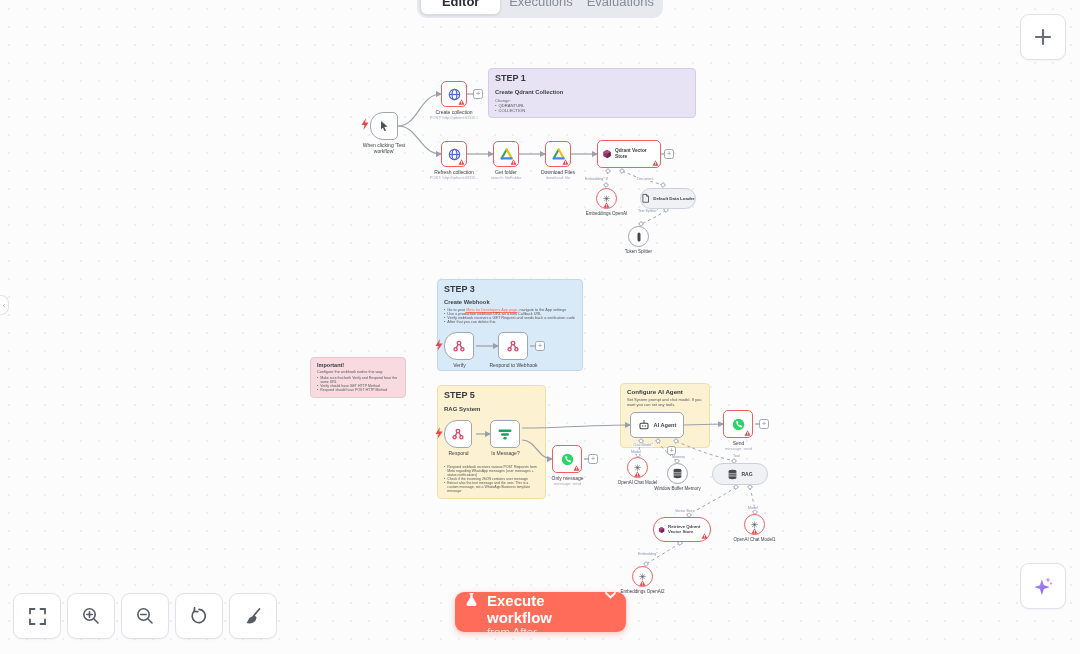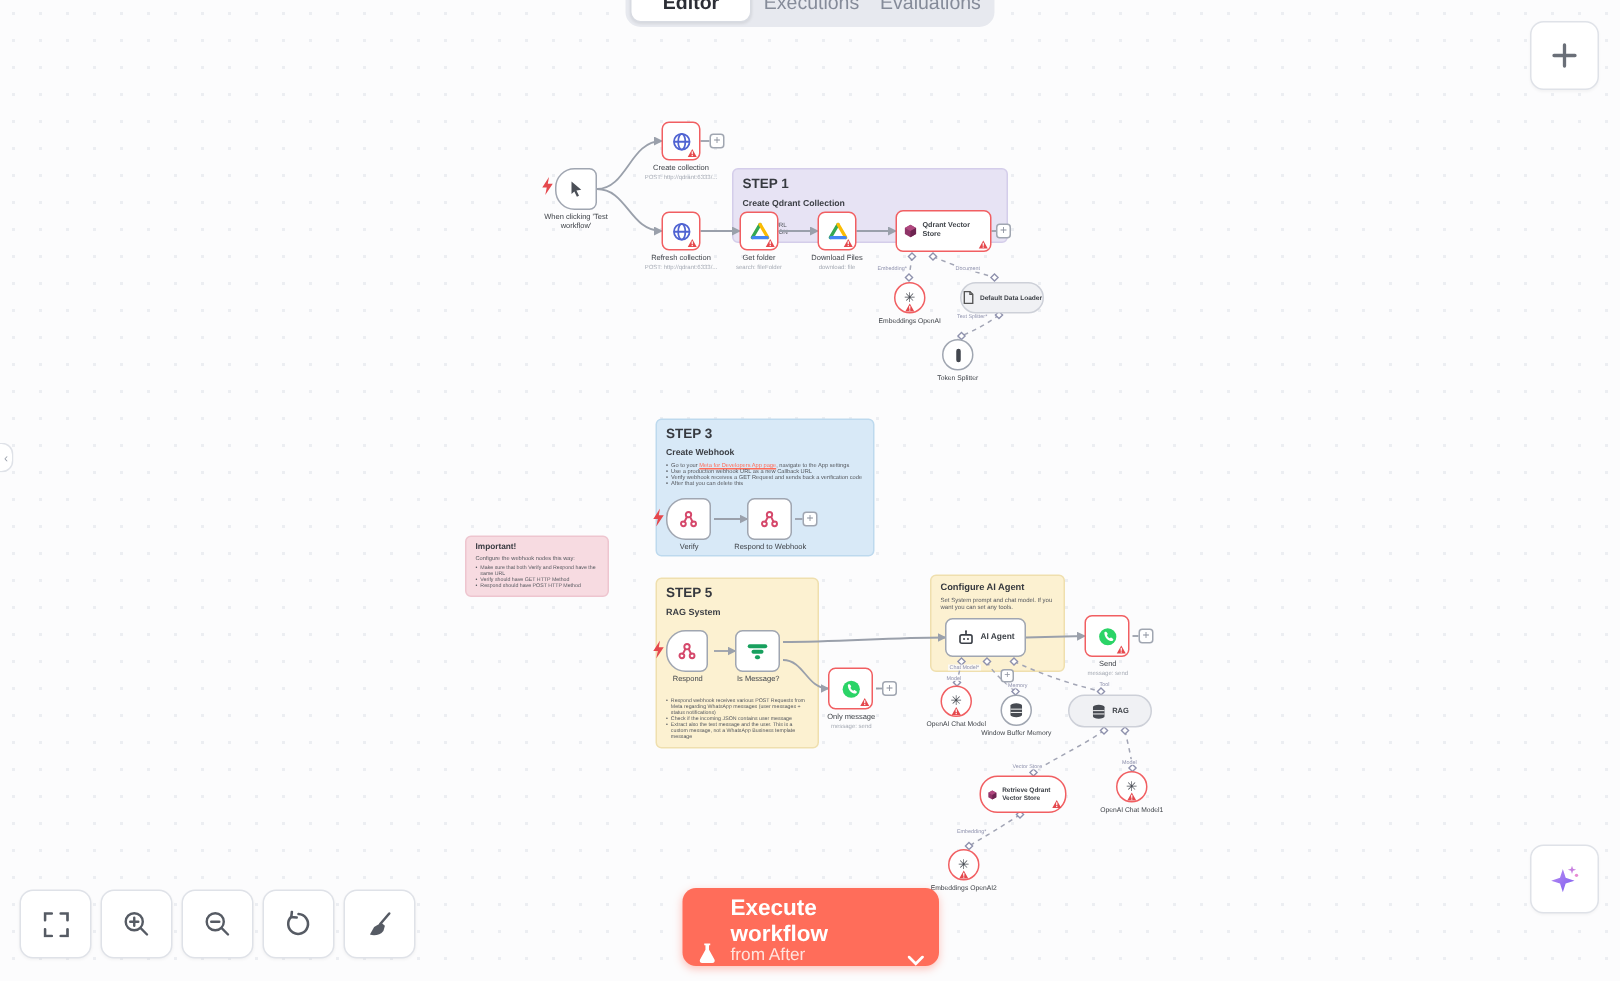--- a/index.html
+++ b/index.html
@@ -46,22 +46,22 @@
   .cap .sub { font-size: 4px; color: #a6abb5; font-weight: normal; }
   .inlabel { font-size: 4.8px; font-weight: bold; color: #3f4349; line-height: 1.15; text-align: left; }
   .cl { position: absolute; font-size: 3.6px; color: #8e91ad; z-index: 4;
     background: rgba(252,252,253,.85); padding: 0 1px; white-space: nowrap; }
   .ep { position: absolute; width: 10px; height: 10px; background: #fff; border: 1.1px solid #a0a6b1;
     border-radius: 2.5px; color: #8d93a0; font-size: 8px; line-height: 7px; text-align: center;
     z-index: 6; cursor: pointer; }
   .bolt { position: absolute; z-index: 6; }
   svg.wires { position: absolute; left: 0; top: 0; z-index: 3; }
   
-  #exec { position: absolute; left: 455px; top: 592px; width: 171px; height: 52px;
-    background: #ff6d5a; border: none; border-radius: 9px; display: flex; align-items: flex-end;
+  #exec { position: absolute; left: 455px; top: 592px; width: 171px; height: 40px;
+    background: #ff6d5a; border: none; border-radius: 9px; display: flex; align-items: flex-start;
     z-index: 30; cursor: pointer; box-shadow: 0 2px 6px rgba(255,109,90,.4); padding: 0 10px; }
   #exec .txt { text-align: left; margin-left: 9px; flex: 1; }
   #exec .l1 { color: #fff; font-weight: bold; font-size: 15px; line-height: 17px; }
   #exec .l2 { color: #ffe3dd; font-size: 11.5px; line-height: 13px; }
   
   #panel-toggle { position: absolute; left: 0; top: 295px; width: 9px; height: 20px;
     background: #fff; border: 1px solid #dfe2e8; border-left: none; border-radius: 0 8px 8px 0;
     z-index: 20; color: #9aa0ab; font-size: 8px; display: flex; align-items: center;
     justify-content: center; cursor: pointer; }
 </style>
@@ -79,21 +79,21 @@
   <div class="sqbtn" style="left:1020px;top:14px;">
     <svg width="18" height="18" viewBox="0 0 18 18">
         <path d="M9,2 V16 M2,9 H16" stroke="#6a6f78" stroke-width="2.2" stroke-linecap="round"></path>
       </svg>
   </div>
 
   <div id="panel-toggle">
     <span>‹</span>
   </div>
 
-  <div class="note" style="left:488px;top:68px;width:184px;height:50px;background:#e7e3f4;border:1px solid #d4cdea;margin-top:44px;">
+  <div class="note" style="left:488px;top:68px;width:208px;height:50px;background:#e7e3f4;border:1px solid #d4cdea;">
     <div class="nt" style="font-size:9px;">STEP 1</div>
     <div class="nh" style="font-size:5.8px;margin-top:6px;">Create Qdrant Collection</div>
     <div class="chg" style="font-size:4.2px;margin-top:2.5px;">Change:</div>
     <div class="b" style="font-size:4.2px;">
         <span class="dot">•</span>
         <span>QDRANTURL</span>
       </div>
     <div class="b" style="font-size:4.2px;">
         <span class="dot">•</span>
         <span>COLLECTION</span>

